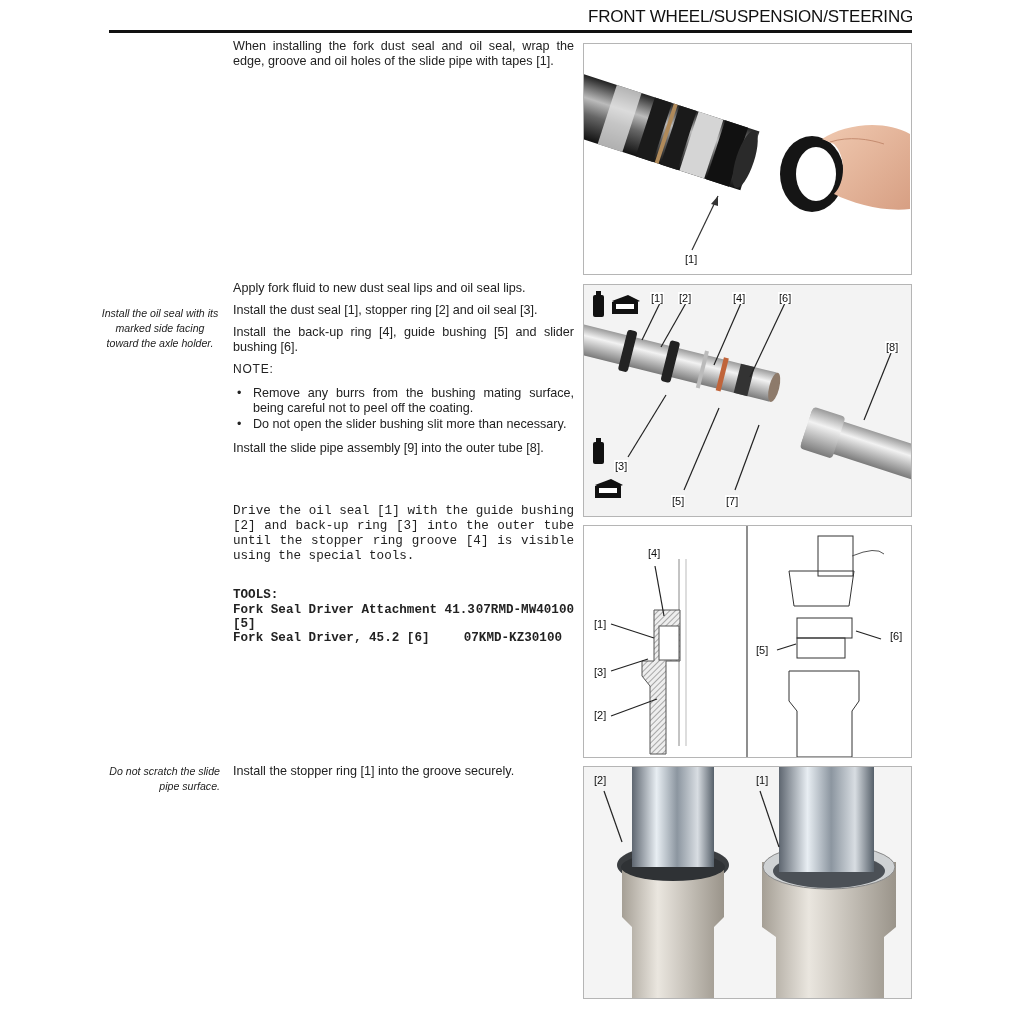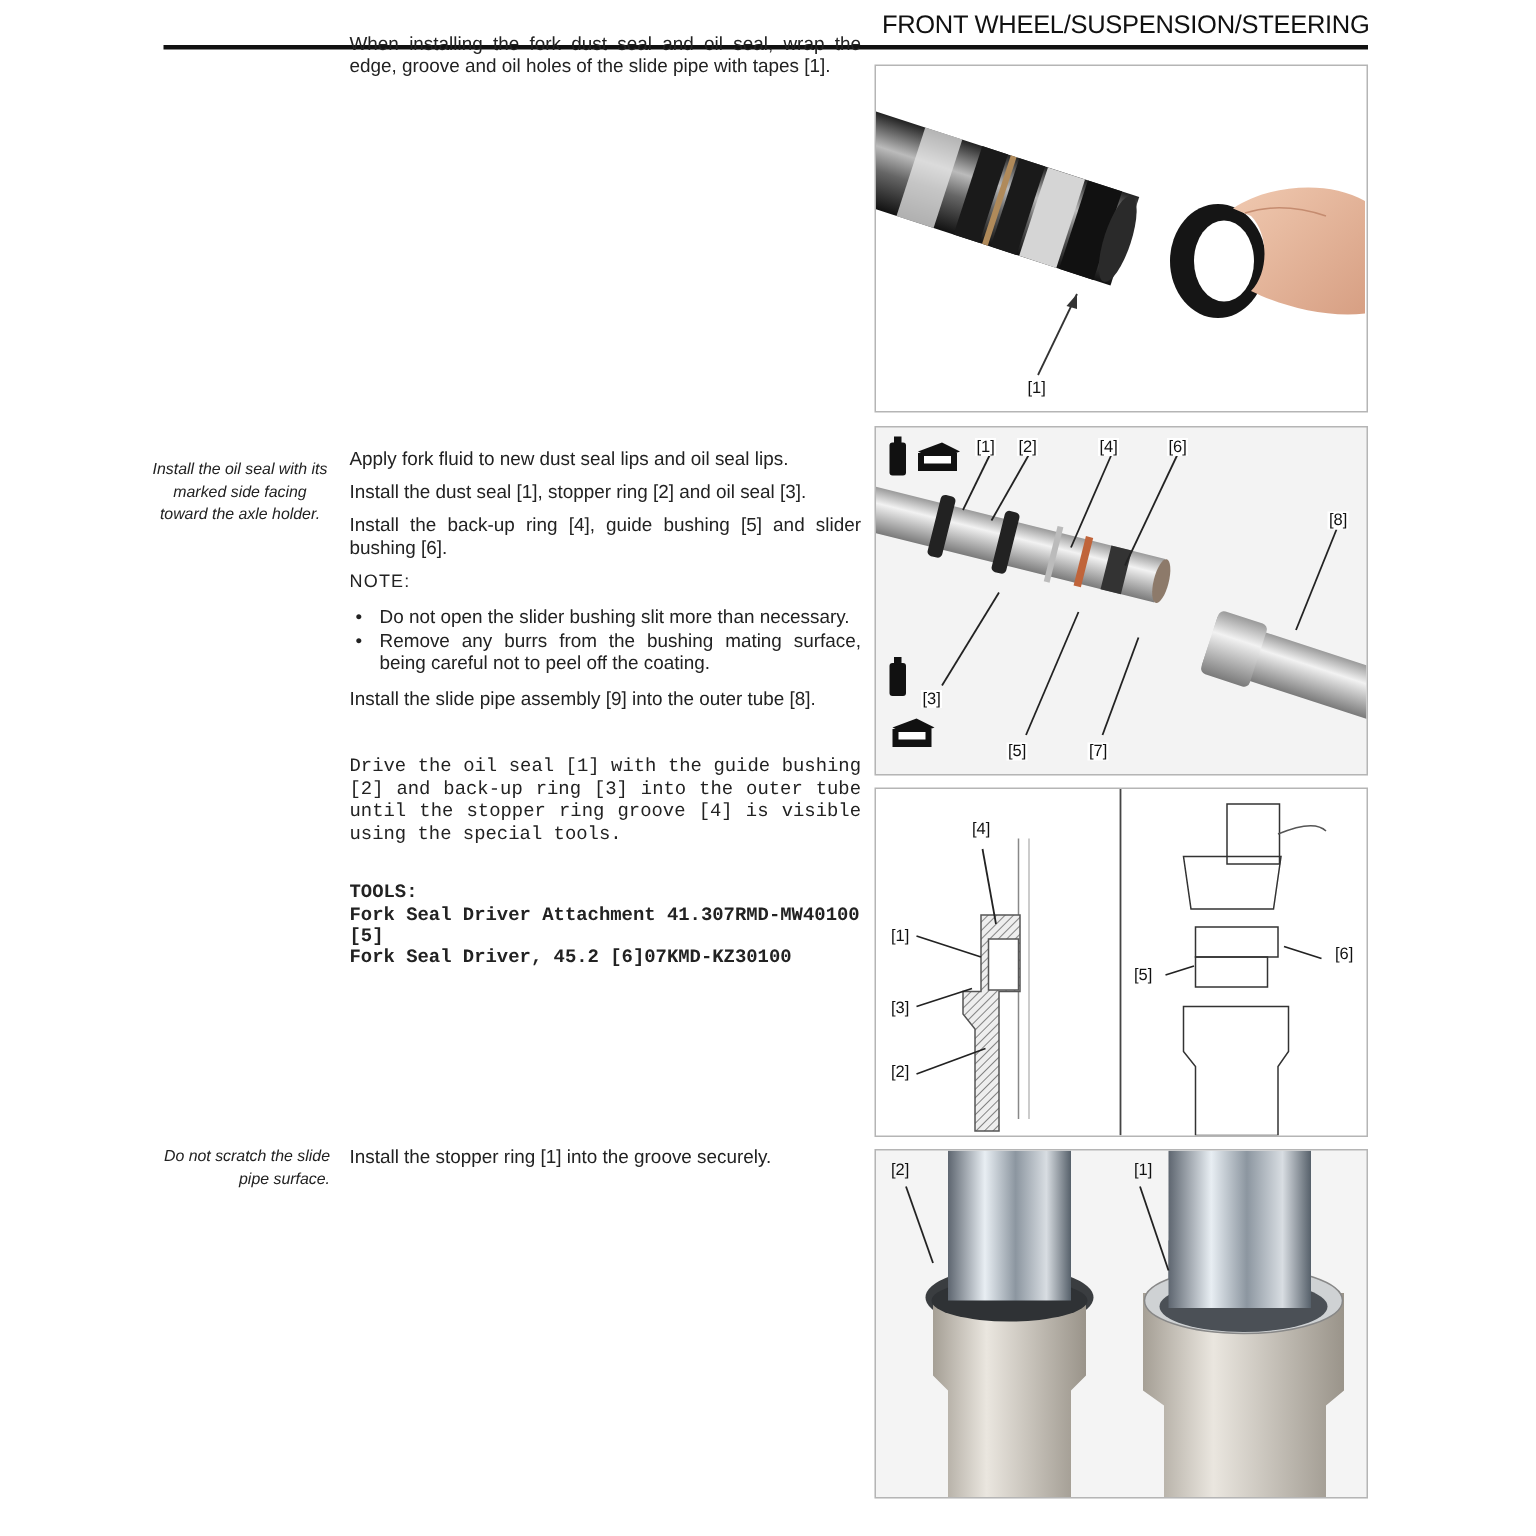--- a/index.html
+++ b/index.html
@@ -11,34 +11,34 @@
   .body-text { position:absolute; left:233px; width:341px; font-size:12.6px; line-height:15px;
                text-align:justify; color:#222; }
   .body-text p { margin:0 0 7px 0; }
   .side-note { position:absolute; right:804px; width:120px; text-align:right; font-style:italic;
                font-size:10.6px; line-height:15px; color:#222; }
   .note-head { font-size:12px; letter-spacing:0.8px; margin:6px 0 9px 0; }
   ul.notes { margin:0 0 9px 0; padding:0; list-style:none; }
   ul.notes li { position:relative; padding-left:20px; margin-bottom:1px; }
   ul.notes li:before { content:"•"; position:absolute; left:4px; top:0; }
   .tools-head { font-weight:bold; margin-top:24px; font-size:12.6px; }
-  .tool-line { font-weight:bold; font-size:12.6px; line-height:14px; display:flex; justify-content:flex-start; }
+  .tool-line { font-weight:bold; font-size:12.6px; line-height:14px; display:flex; justify-content:space-between; }
   .figure { position:absolute; border:1px solid #b5b5b5; background:#fff; overflow:hidden; }
   .lbl { position:absolute; font-size:11px; color:#111; background:#fff; padding:0 1px; line-height:12px; }
   svg { display:block; }
 </style>
 </head>
 <body>
 
 <div>
   <div class="header-title">FRONT WHEEL/SUSPENSION/STEERING</div>
   <div class="header-rule"></div>
 </div>
 
-<div class="body-text" style="top:22px;">
+<div class="body-text" style="top:39px;">
   <p>When installing the fork dust seal and oil seal, wrap the edge, groove and oil holes of the slide pipe with tapes [1].</p>
 </div>
 <div class="figure" style="left:583px; top:43px; width:327px; height:230px;">
   <svg width="327" height="230">
     <defs>
       <linearGradient id="pipe1" x1="0" y1="0" x2="0" y2="1">
         <stop offset="0" stop-color="#222"></stop>
           <stop offset="0.35" stop-color="#bbb"></stop>
           <stop offset="0.6" stop-color="#666"></stop>
           <stop offset="1" stop-color="#111"></stop>
@@ -62,28 +62,28 @@
     <ellipse cx="232" cy="130" rx="20" ry="27" fill="#fff"></ellipse>
     <path d="M238 95 C260 80 300 75 326 90 L326 165 C300 168 270 160 250 150 C262 138 262 112 250 100 Z" fill="url(#skin)"></path>
     <path d="M246 98 C265 92 285 95 300 100" stroke="#c58c70" fill="none"></path>
     <line x1="134" y1="152" x2="108" y2="206" stroke="#333" stroke-width="1.2"></line>
     <polygon points="134,152 127,160 134,162" fill="#333"></polygon>
   </svg>
   <div class="lbl" style="left:100px; top:209px;">[1]</div>
 </div>
 
 <div class="side-note" style="top:306px;text-align:center;">Install the oil seal with its marked side facing toward the axle holder.</div>
-<div class="body-text" style="top:299px;">
+<div class="body-text" style="top:281px;">
   <p>Apply fork fluid to new dust seal lips and oil seal lips.</p>
   <p>Install the dust seal [1], stopper ring [2] and oil seal [3].</p>
   <p>Install the back-up ring [4], guide bushing [5] and slider bushing [6].</p>
   <div class="note-head">NOTE:</div>
   <ul class="notes">
+    <li>Remove any burrs from the bushing mating surface, being careful not to peel off the coating.</li>
     <li>Do not open the slider bushing slit more than necessary.</li>
-    <li>Remove any burrs from the bushing mating surface, being careful not to peel off the coating.</li>
   </ul>
   <p>Install the slide pipe assembly [9] into the outer tube [8].</p>
 </div>
 <div class="figure" style="left:583px; top:284px; width:327px; height:231px; background:#f3f3f3;">
   <svg width="327" height="231">
     <defs>
       <linearGradient id="pipe2" x1="0" y1="0" x2="0" y2="1">
         <stop offset="0" stop-color="#9a9a9a"></stop>
           <stop offset="0.35" stop-color="#f2f2f2"></stop>
           <stop offset="1" stop-color="#7a7a7a"></stop>

